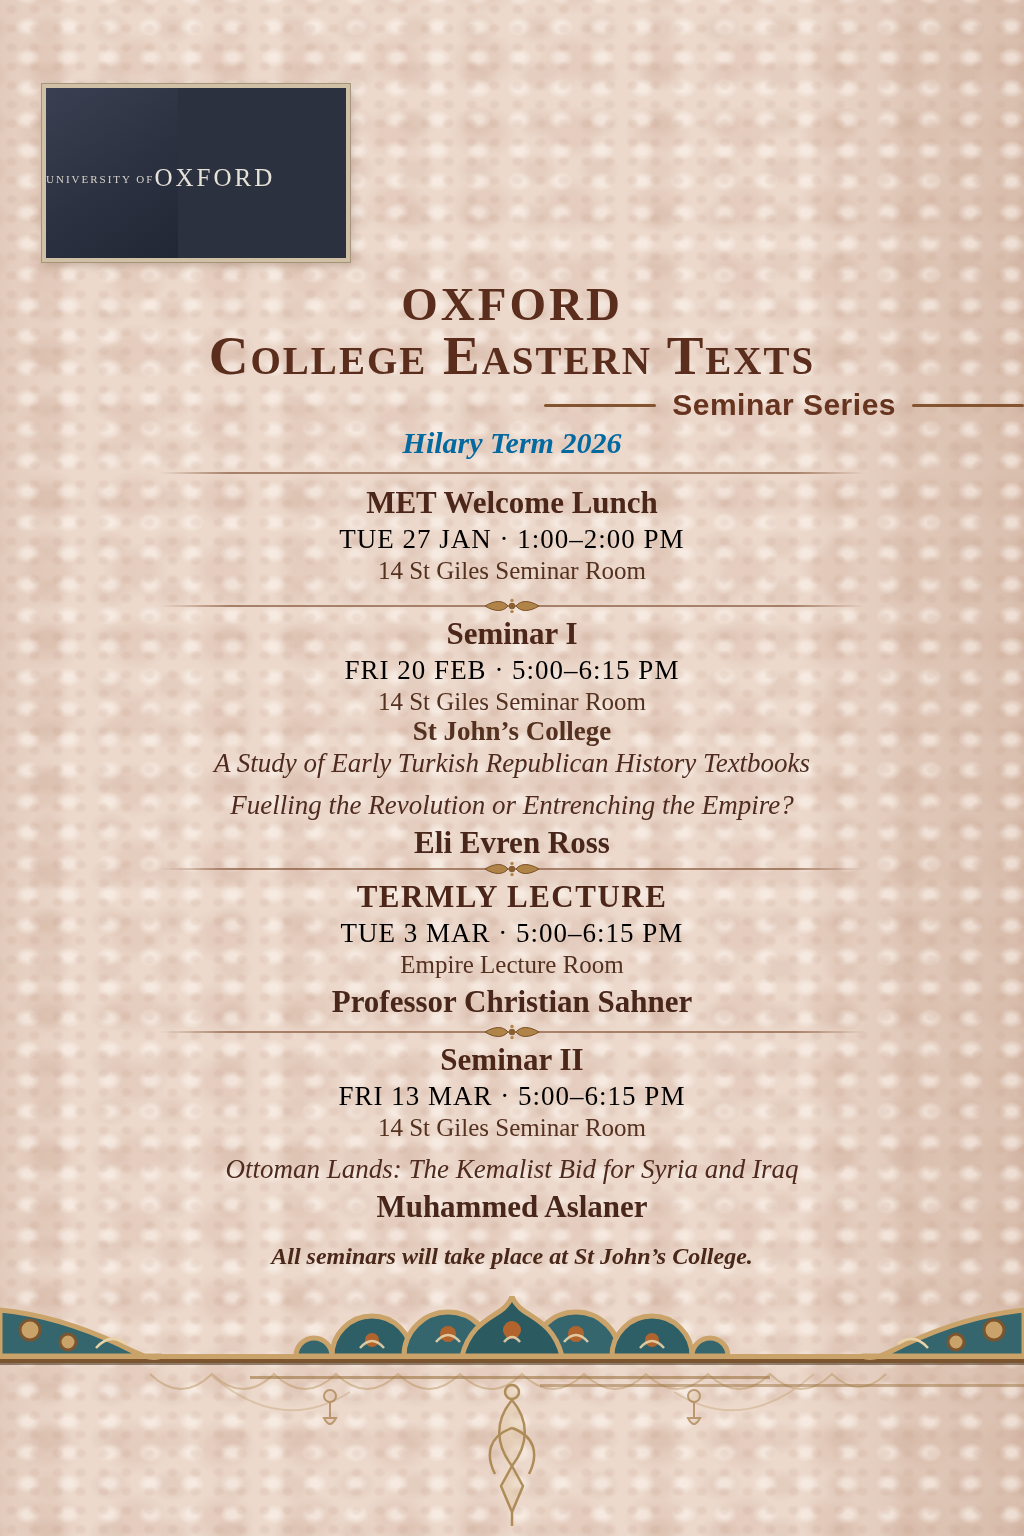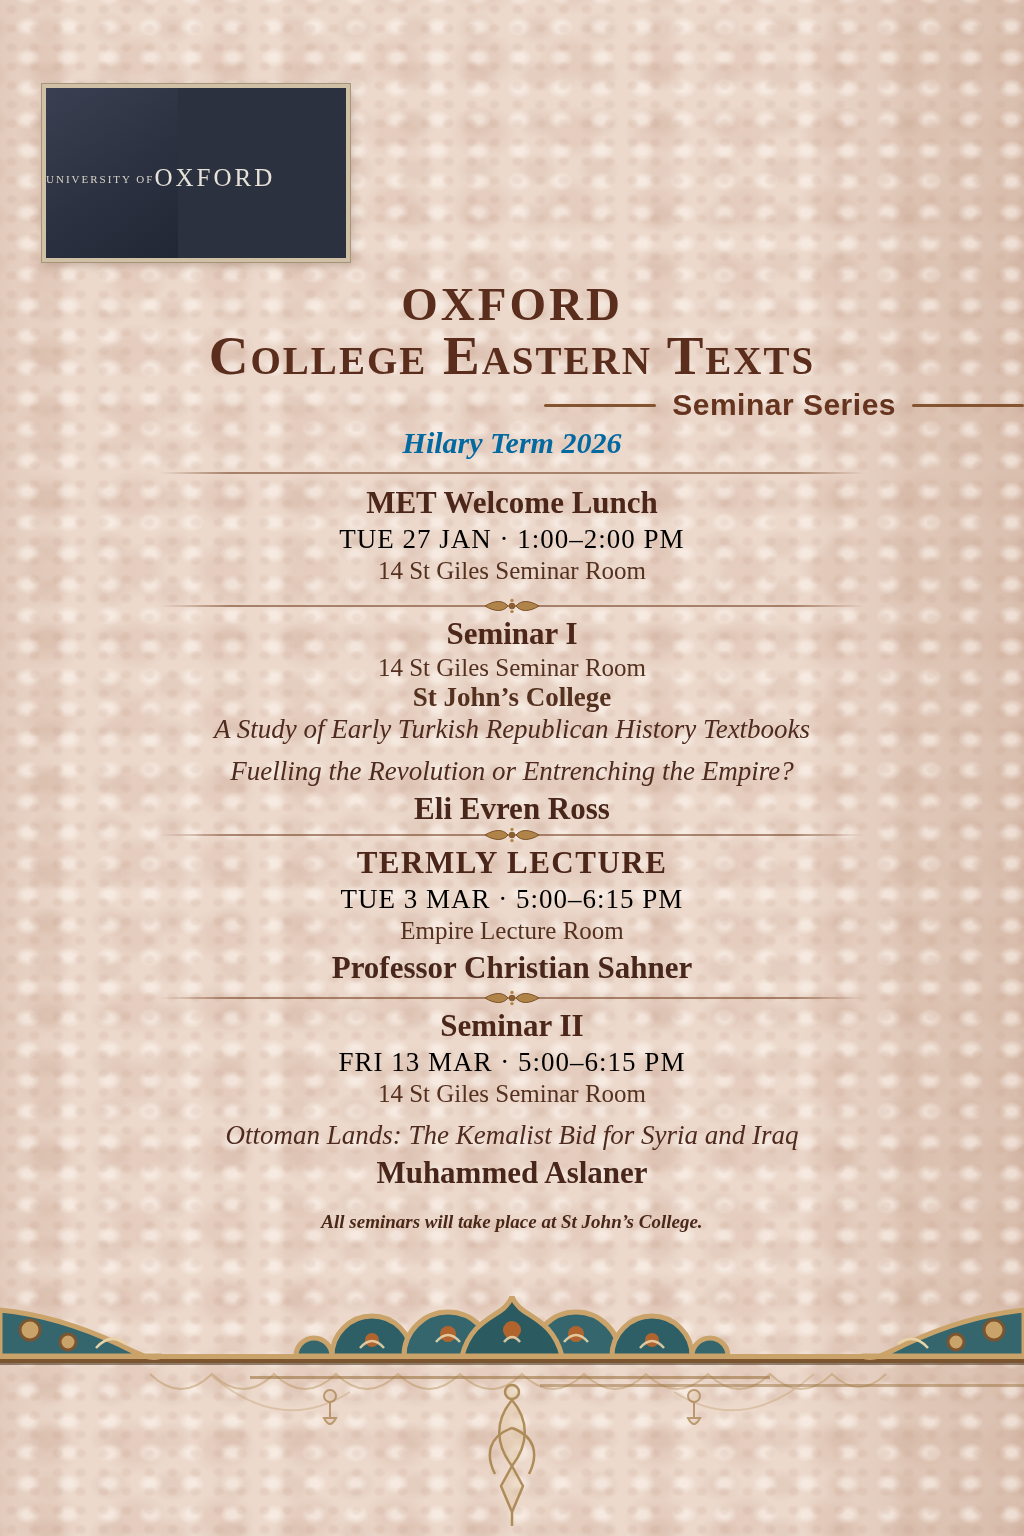--- a/index.html
+++ b/index.html
@@ -52,21 +52,21 @@
   .divider{width:706px;height:2px;margin:12px auto 0;position:relative;
     background:linear-gradient(90deg, rgba(122,70,40,0) 0%, rgba(122,70,40,.6) 10%, rgba(122,70,40,.6) 90%, rgba(122,70,40,0) 100%);}
   .divider .fl{position:absolute;left:50%;top:50%;transform:translate(-50%,-50%);}
   .e-head{font-size:31px;font-weight:700;line-height:34px;margin-top:10px;color:#4c2719;}
   .e-head.caps{letter-spacing:1.5px;}
   .e-date{font-size:27px;letter-spacing:1px;line-height:30px;margin-top:4px;color:#000000;}
   .e-venue{font-size:25px;line-height:28px;margin-top:3px;color:#54301f;}
   .e-venue.strong{font-size:27px;font-weight:600;line-height:30px;}
   .e-paper{font-size:27px;font-style:italic;line-height:30px;margin-top:2px;color:#4e2b1e;}
   .e-speaker{font-size:31px;font-weight:700;line-height:34px;margin-top:6px;color:#48261a;}
-  .footer-note{font-size:19px;font-style:italic;font-weight:700;margin-top:14px;line-height:36px;color:#4a2819;}
+  .footer-note{font-size:24px;font-style:italic;font-weight:700;margin-top:14px;line-height:36px;color:#4a2819;}
   
   #div2{margin-top:20px;} #div3{margin-top:8px;} #div4{margin-top:12px;}
   #e2-paper1{margin-top:12px;} #e4-paper1{margin-top:12px;}
   #e1-head{margin-top:12px;} 
   
   .ornament{position:absolute;left:0;bottom:0;width:1024px;height:240px;}
 </style>
 </head>
 <body>
 
@@ -118,20 +118,21 @@
         <path d="M4 9 C 14 3 22 3 27 9 C 22 15 14 15 4 9 Z" fill="#b08448" stroke="#7a5129" stroke-width="1"></path>
         <path d="M58 9 C 48 3 40 3 35 9 C 40 15 48 15 58 9 Z" fill="#b08448" stroke="#7a5129" stroke-width="1"></path>
         <circle cx="31" cy="9" r="3.2" fill="#8a5e33"></circle>
         <circle cx="31" cy="3.4" r="1.7" fill="#b08448"></circle>
         <circle cx="31" cy="14.6" r="1.7" fill="#b08448"></circle>
       </svg>
     </div>
 
     <div>
       <div class="e-head">Seminar I</div>
+      <div class="e-date">FRI 20 FEB · 5:00–6:15 PM</div>
       <div class="e-venue">14 St Giles Seminar Room</div>
       <div class="e-venue strong" style="margin-top:0;">St John’s College</div>
       <div class="e-paper">A Study of Early Turkish Republican History Textbooks</div>
       <div class="e-paper" id="e2-paper1">Fuelling the Revolution or Entrenching the Empire?</div>
       <div class="e-speaker">Eli Evren Ross</div>
     </div>
 
     <div class="divider" id="div3">
       <svg class="fl" width="62" height="18" viewBox="0 0 62 18">
         <path d="M4 9 C 14 3 22 3 27 9 C 22 15 14 15 4 9 Z" fill="#b08448" stroke="#7a5129" stroke-width="1"></path>

